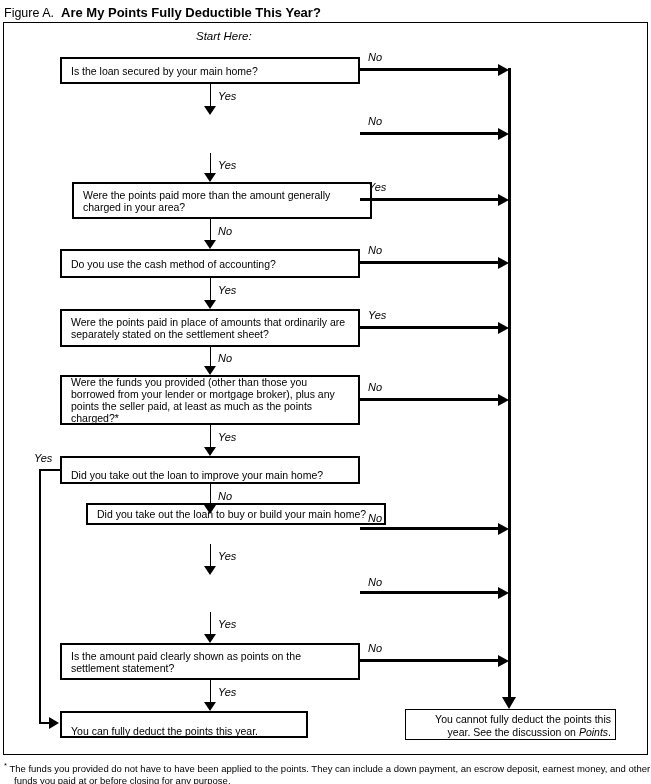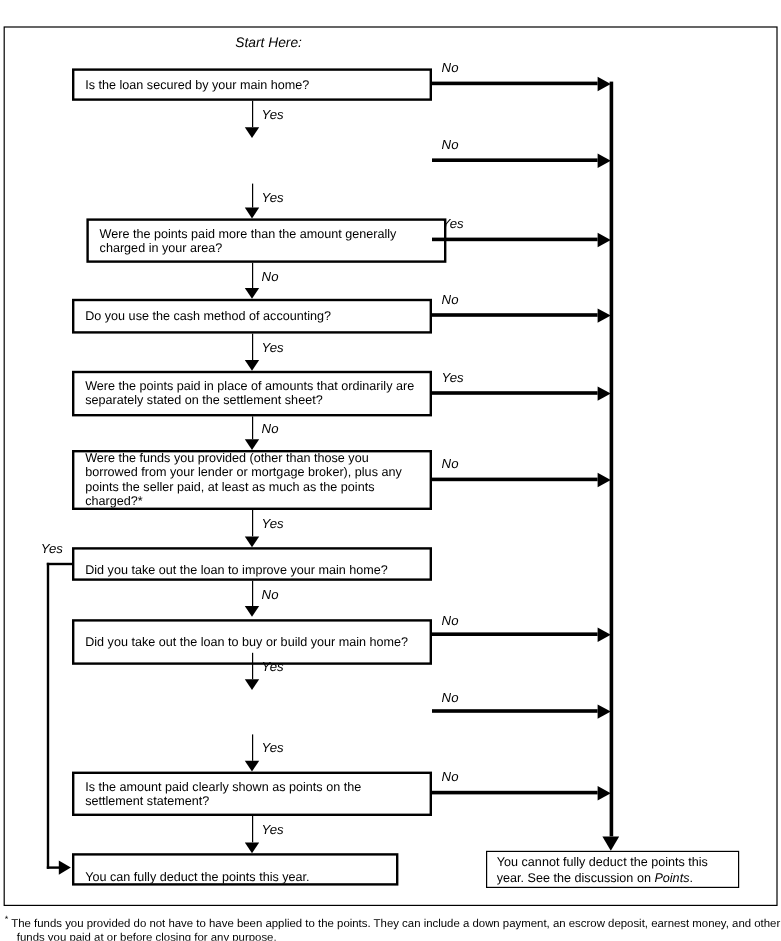--- a/index.html
+++ b/index.html
@@ -40,32 +40,32 @@
     padding: 1px 6px 1px 9px;
     font-size: 10.5px; line-height: 12px;
   }
   #q0 { top: 57px;  height: 27px; }
   #q1 { top: 115px; height: 38px; }
   #q2 { top: 182px; height: 37px; margin-left: 12px; }
   #q3 { top: 249px; height: 29px; }
   #q4 { top: 309px; height: 38px; }
   #q5 { top: 375px; height: 50px; }
   #q6 { top: 456px; height: 28px; align-items: flex-end; }
-  #q7 { top: 516px; height: 38px; }
+  #q7 { top: 503px; height: 22px; margin-left: 26px; }
   #q8 { top: 575px; height: 37px; }
   #q9 { top: 643px; height: 37px; justify-content: center; }
 
   
   .rbox {
     position: absolute; background: #fff; box-sizing: border-box;
     display: flex; align-items: center;
     font-size: 10.5px; line-height: 12.5px;
   }
-  #result-yes { left: 60px; top: 711px; width: 272px; height: 27px; border: 2px solid #000; padding: 15px 6px 1px 9px; }
-  #result-no  { left: 405px; top: 709px; width: 211px; height: 31px; border: 1.5px solid #000; padding: 1px 4px 1px 8px; display: block; padding-top: 3px; }
+  #result-yes { left: 60px; top: 711px; width: 248px; height: 27px; border: 2px solid #000; padding: 15px 6px 1px 9px; }
+  #result-no  { left: 405px; top: 709px; width: 211px; height: 31px; border: 1.5px solid #000; padding: 1px 4px 1px 8px; display: block; padding-top: 3px; text-align: right; }
 
   
   .vline { position: absolute; left: 210px; width: 1px; background: #000; }
   #v0 { top: 84px;  height: 22px; }
   #v1 { top: 153px; height: 20px; }
   #v2 { top: 219px; height: 21px; }
   #v3 { top: 278px; height: 22px; }
   #v4 { top: 347px; height: 19px; }
   #v5 { top: 425px; height: 22px; }
   #v6 { top: 484px; height: 21px; }
@@ -140,20 +140,23 @@
   }
   #footnote sup { font-size: 7.5px; }
 
   .italic { font-style: italic; }
 </style>
 </head>
 <body>
 
 <div id="stage">
 
+  <div id="title">
+    <span class="fig-label">Figure A.</span><span class="fig-heading">Are My Points Fully Deductible This Year?</span>
+  </div>
 
   <div id="frame"></div>
 
   <div id="start-label">Start Here:</div>
 
   <div class="qbox" id="q0">
       <span>Is the loan secured by your main home?</span>
     </div>
   <div class="qbox" id="q2">
       <span>Were the points paid more than the amount generally charged in your area?</span>

